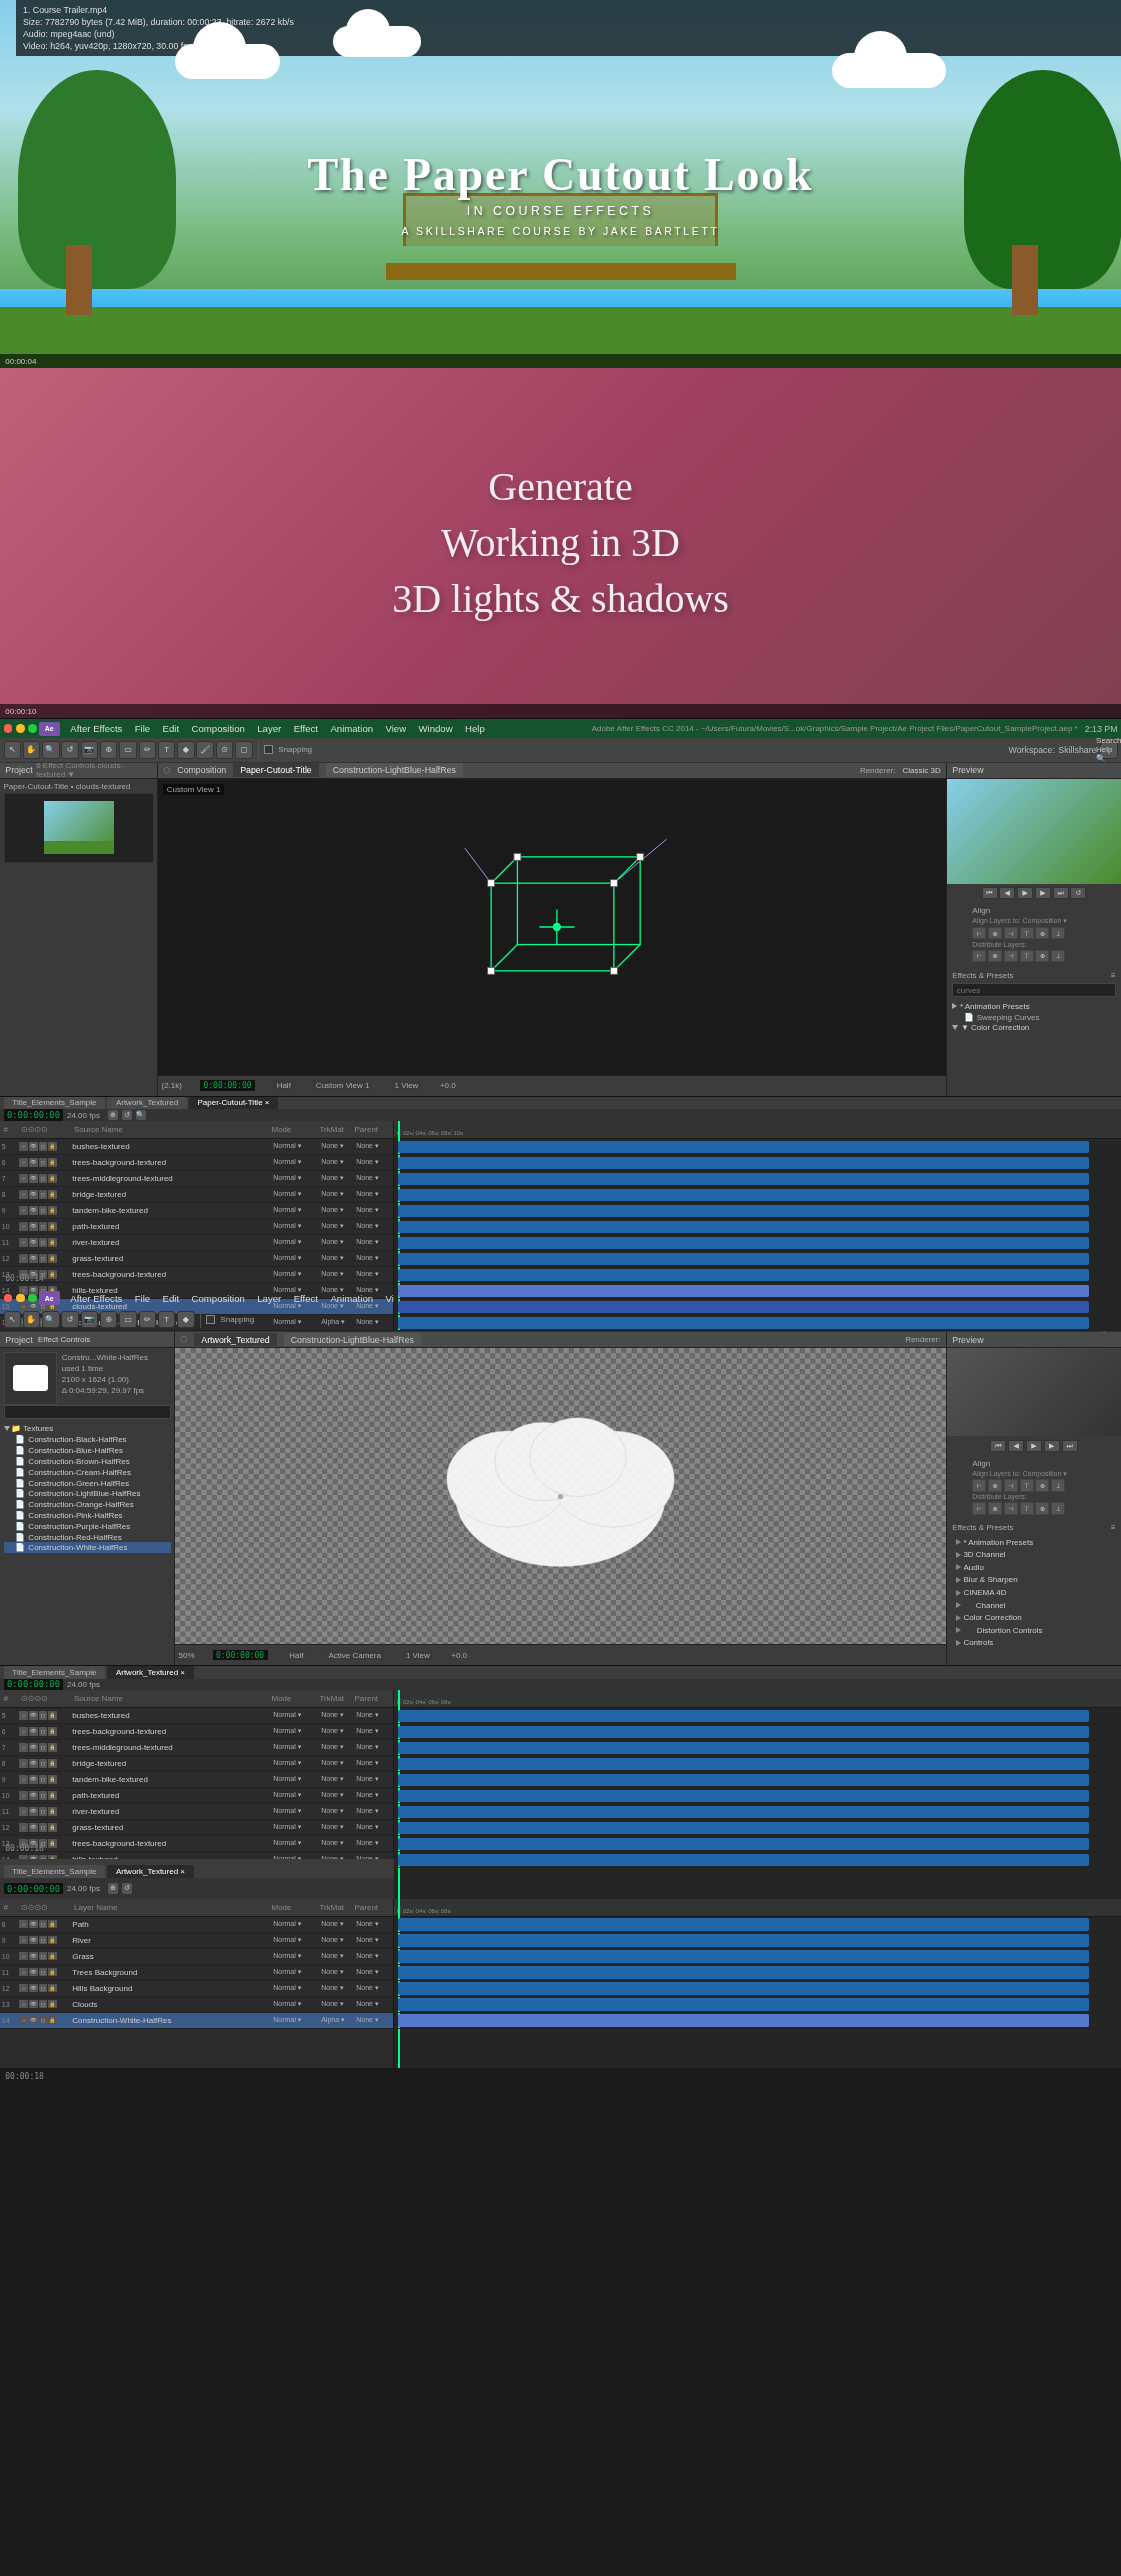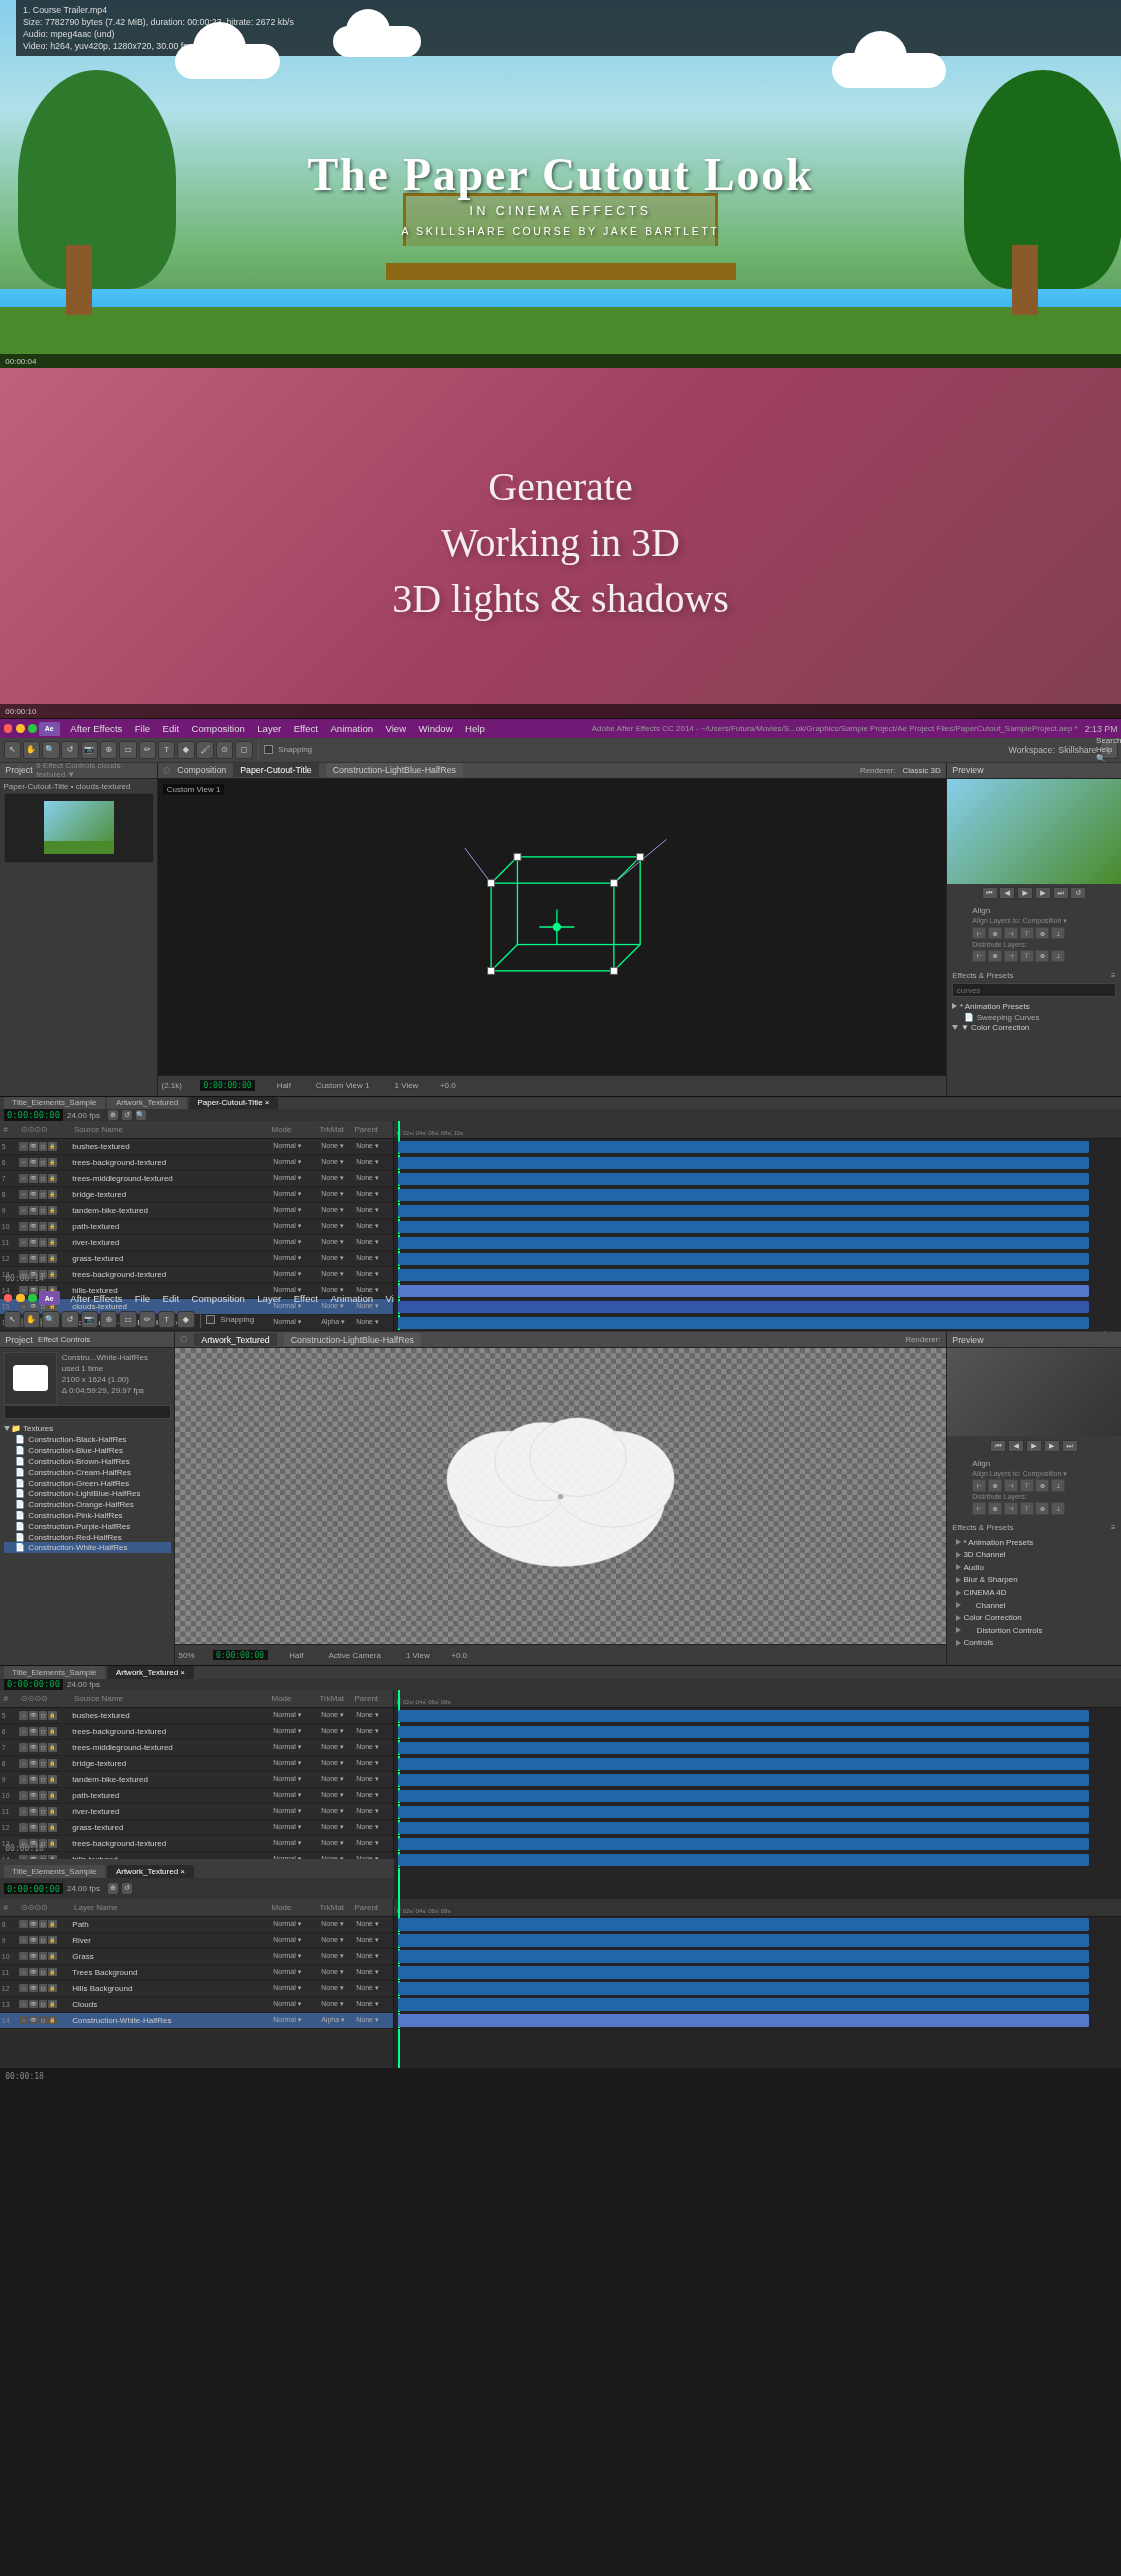--- a/index.html
+++ b/index.html
@@ -165,21 +165,21 @@
     }
 
     
     .ae-interface {
       width: 1121px;
       background: #3c3c3c;
       border-top: 1.8px solid #111;
     }
     .ae-menubar {
       height: 19px;
-      background: #701a75;
+      background: #14532d;
       display: flex;
       align-items: center;
       padding: 0 3.5px;
       gap: 1.8px;
       font-size: 9.6px;
     }
     .ae-logo {
       width: 21px; height: 14px;
       background: #7b52ab;
       border-radius: 1.8px;
@@ -639,21 +639,21 @@
   <div class="cloud cloud2"></div>
   <div class="cloud cloud3"></div>
 
   <div class="bridge-area">
     <div class="bridge-rail"></div>
     <div class="bridge-floor"></div>
   </div>
 
   <div class="title-text" style="bottom:131px; width:613px;">
     <div class="title-main">The Paper Cutout Look</div>
-    <div class="title-sub">IN CINEMA EFFECTS</div>
+    <div class="title-sub">IN COURSE EFFECTS</div>
     <div class="title-credit">A SKILLSHARE COURSE BY JAKE BARTLETT</div>
   </div>
 
   <div class="timecode-bar">
     <span>00:00:04</span>
   </div>
 </div>
 
 <div class="video-section2">
   <div class="course-topics">

